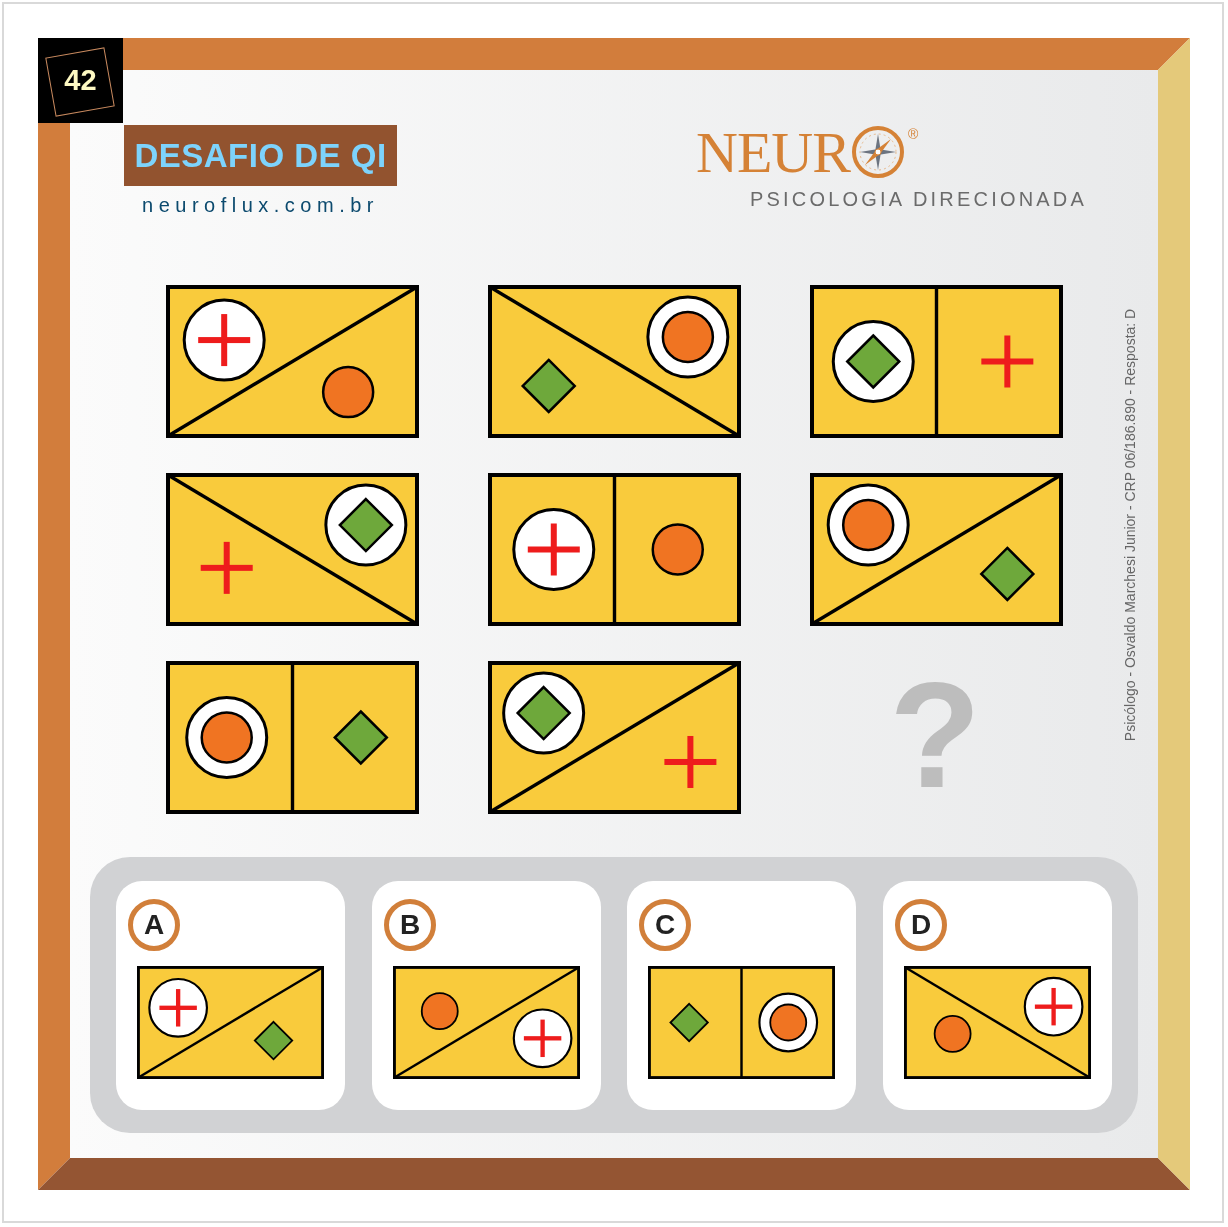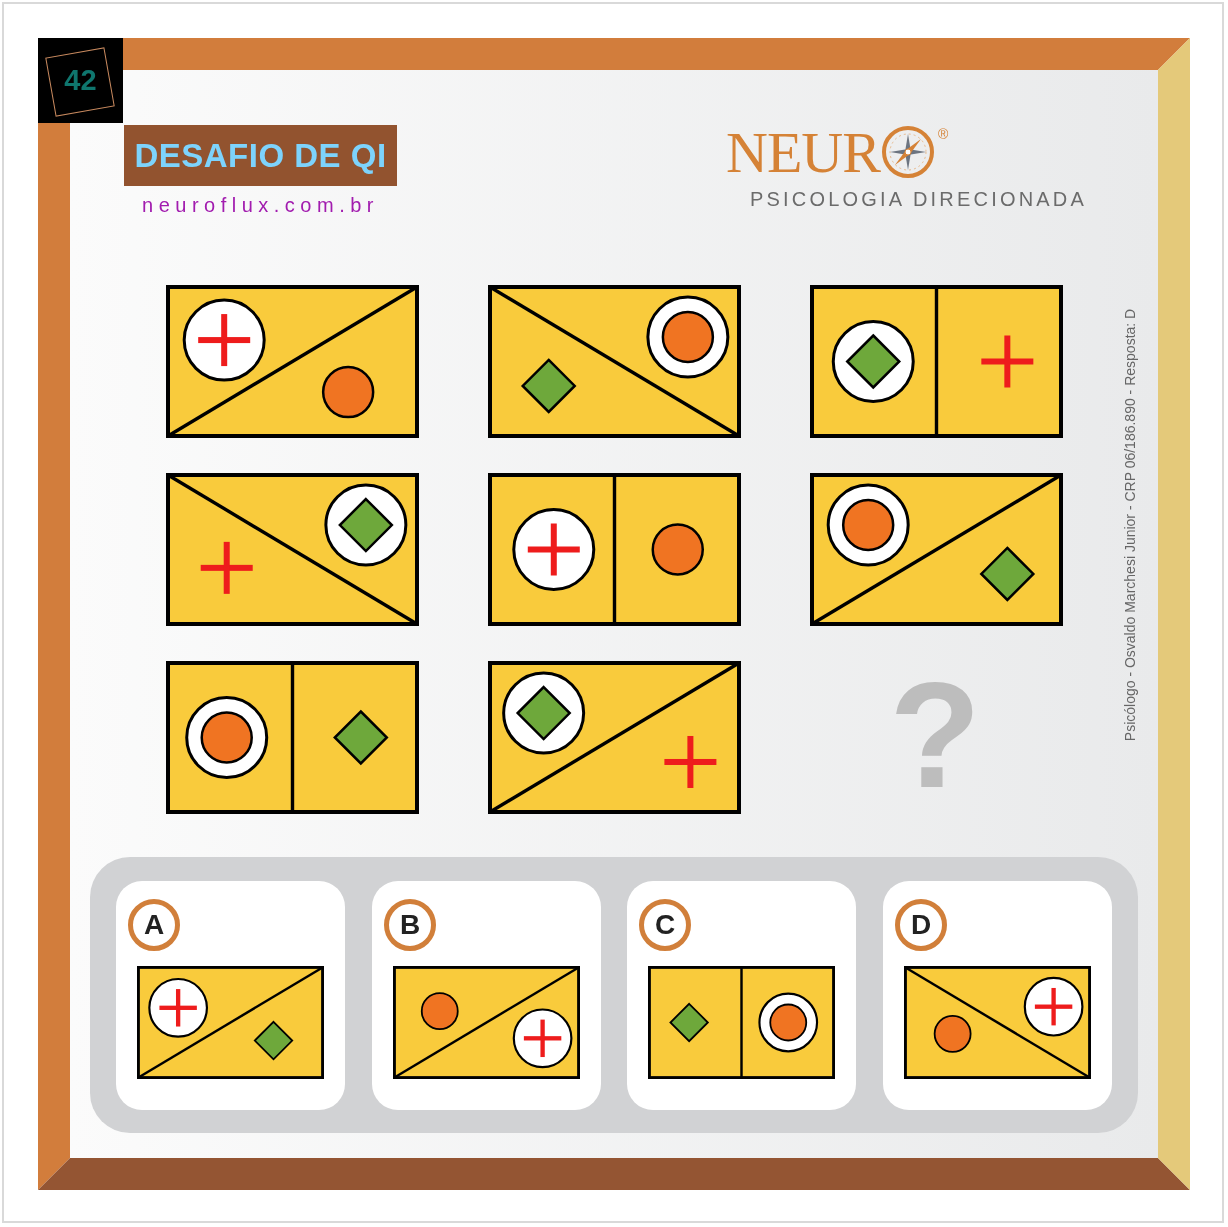--- a/index.html
+++ b/index.html
@@ -17,33 +17,33 @@
     position: absolute; left: 38px; top: 38px; width: 85px; height: 85px;
     background: #000; overflow: hidden;
   }
   .badge-inner {
     position: absolute; left: 12px; top: 14px; width: 58px; height: 58px;
     border: 1px solid #c98a5f; transform: rotate(-10deg);
   }
   .badge-num {
     position: absolute; left: 0; top: 0; width: 85px; height: 85px;
     display: flex; align-items: center; justify-content: center;
-    color: #0f766e; font-weight: bold; font-size: 29px;
+    color: #fef9c3; font-weight: bold; font-size: 29px;
   }
   .title-box {
     position: absolute; left: 124px; top: 125px; width: 273px; height: 61px;
     background: #92532f; color: #7dd3fc; font-weight: bold; font-size: 33px;
     display: flex; align-items: center; justify-content: center; letter-spacing: 0.5px;
   }
   .site-url {
     position: absolute; left: 124px; top: 194px; width: 273px; text-align: center;
-    color: #a21caf; font-size: 20px; letter-spacing: 5.5px;
+    color: #0c4a6e; font-size: 20px; letter-spacing: 5.5px;
   }
   .brand {
-    position: absolute; left: 726px; top: 120px; width: 380px; height: 64px;
+    position: absolute; left: 696px; top: 120px; width: 380px; height: 64px;
     font-family: "Liberation Serif", serif; color: #d58236; font-size: 58px;
     display: flex; align-items: center; letter-spacing: -1px;
   }
   .brand .compass { display: inline-block; width: 54px; height: 54px; margin: 0 1px; }
   .brand .reg { font-size: 14px; align-self: flex-start; margin-top: 6px; margin-left: 2px; font-family: "Liberation Sans", sans-serif; }
   .tagline {
     position: absolute; left: 726px; top: 188px; width: 385px; text-align: center;
     color: #6b6b6b; font-size: 20px; letter-spacing: 3.2px;
   }
   .credit {

